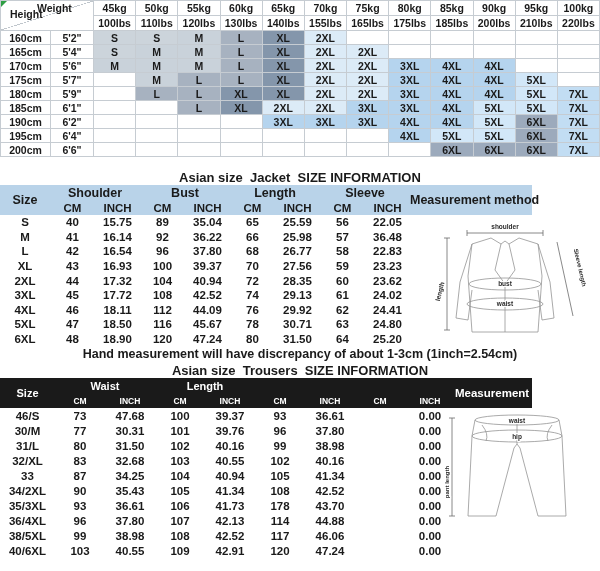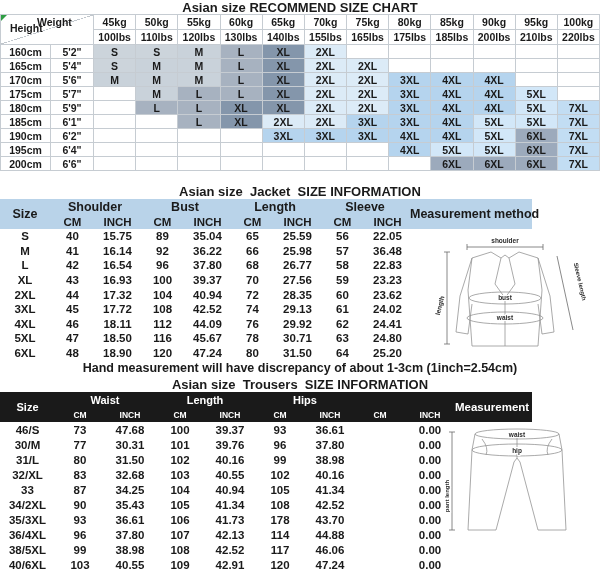--- a/index.html
+++ b/index.html
@@ -59,21 +59,20 @@
   .diagram path,.diagram ellipse,.diagram line{fill:none;stroke:#949494;stroke-width:0.8;}
   .diagram .measure{stroke:#6b6b6b;}
   .diagram text{font-family:"Liberation Sans",sans-serif;font-size:6.5px;font-weight:700;fill:#2b2b2b;
     stroke:#fff;stroke-width:2.2;paint-order:stroke;text-anchor:middle;}
 </style>
 </head>
 <body>
 
 <div>
 
-  <div class="title">Asian size RECOMMEND SIZE CHART</div>
 
   <div id="t1">
     <div class="cell corner">
       <span class="tri"></span>
       <span class="w">Weight</span>
       <span class="h">Height</span>
     </div>
 
   <div class="cell">45kg</div>
       <div class="cell">50kg</div>
@@ -367,21 +366,20 @@
 
   <div class="sect">
     <div class="band band-trousers" id="trousers-band" style="background: rgb(26, 26, 26); color: rgb(255, 255, 255);">
         <div class="b-cell b-size" style="grid-area: 1 / 1 / 3;">Size</div>
         <div class="b-cell b-group" style="grid-area: 1 / 2 / auto / span 2;">Waist</div>
         <div class="b-cell b-sub" style="grid-area: 2 / 2;">CM</div>
         <div class="b-cell b-sub" style="grid-area: 2 / 3;">INCH</div>
         <div class="b-cell b-group" style="grid-area: 1 / 4 / auto / span 2;">Length</div>
         <div class="b-cell b-sub" style="grid-area: 2 / 4;">CM</div>
         <div class="b-cell b-sub" style="grid-area: 2 / 5;">INCH</div>
-        <div class="b-cell b-group" style="grid-area: 1 / 6 / auto / span 2;">Hips</div>
         <div class="b-cell b-sub" style="grid-area: 2 / 6;">CM</div>
         <div class="b-cell b-sub" style="grid-area: 2 / 7;">INCH</div>
         <div class="b-cell b-sub" style="grid-area: 2 / 8;">CM</div>
         <div class="b-cell b-sub" style="grid-area: 2 / 9;">INCH</div>
         <div class="b-cell b-method" style="grid-area: 1 / 10 / 3;">Measurement method</div>
       </div>
     <div class="rows rows-trousers" id="trousers-rows">
         <div class="r-cell r-size">46/S</div>
         <div class="r-cell">73</div>
         <div class="r-cell">47.68</div>

